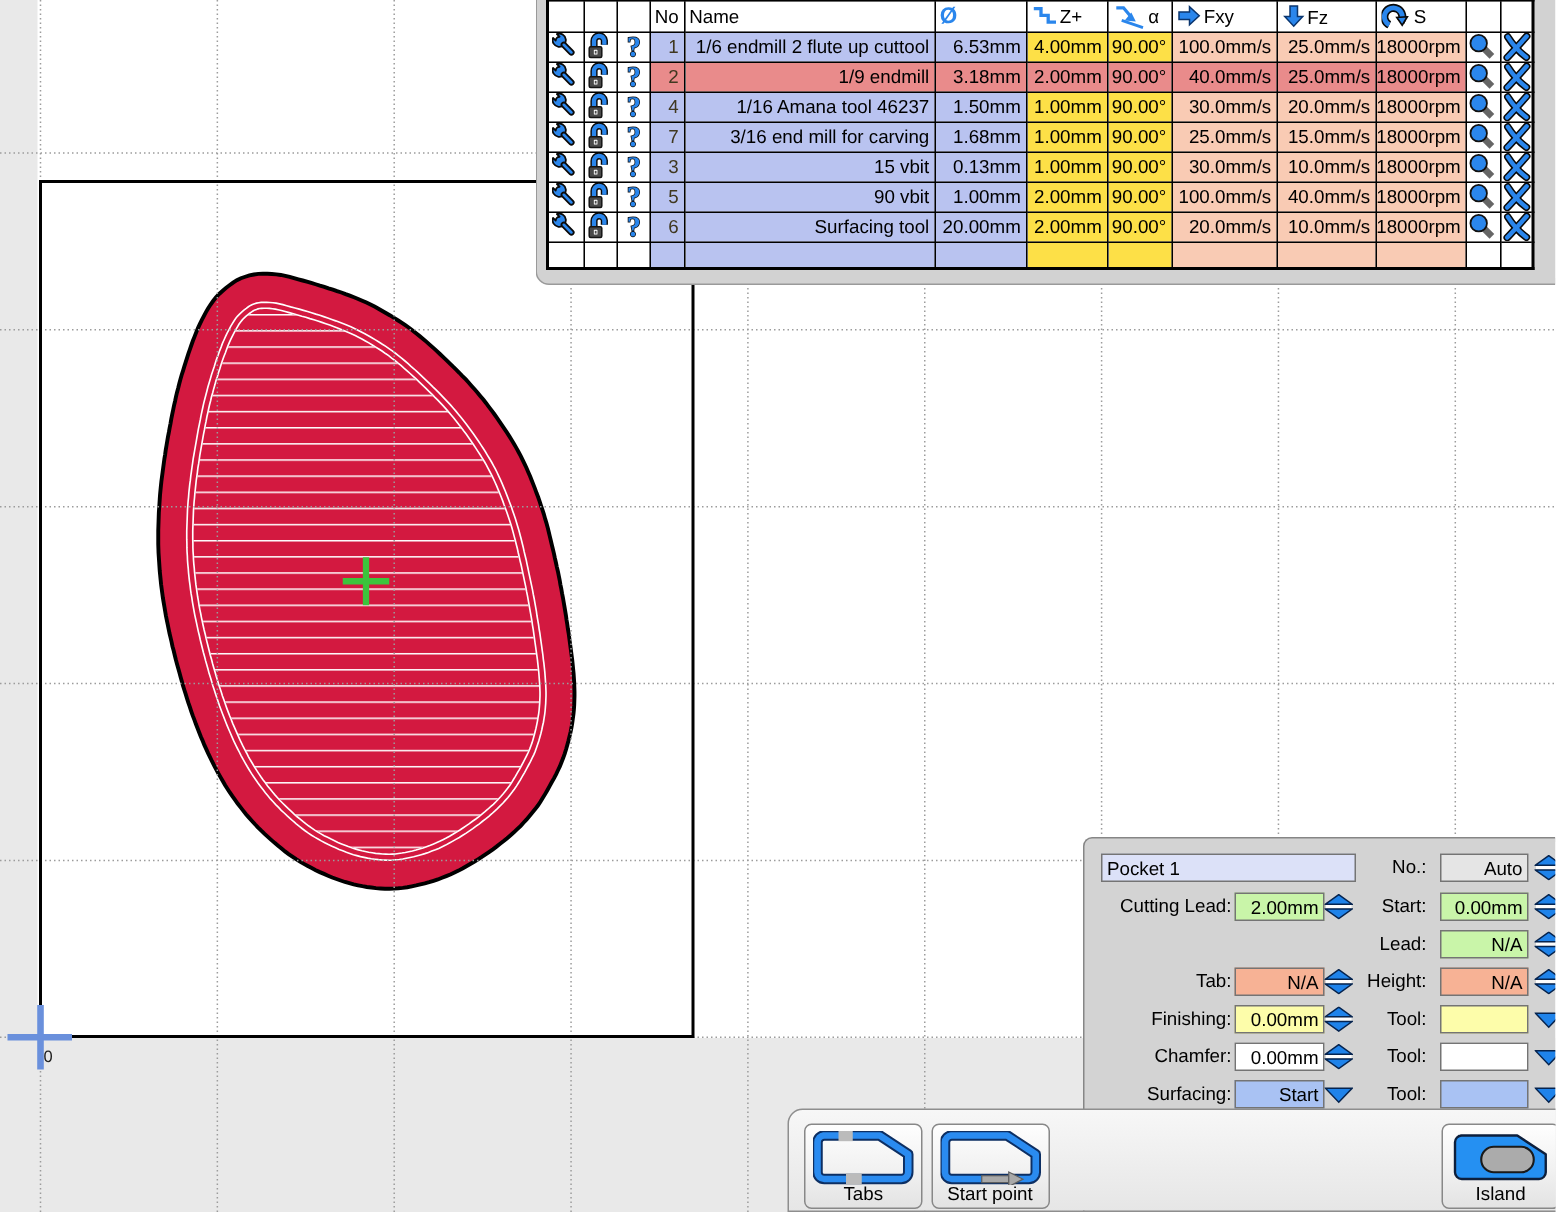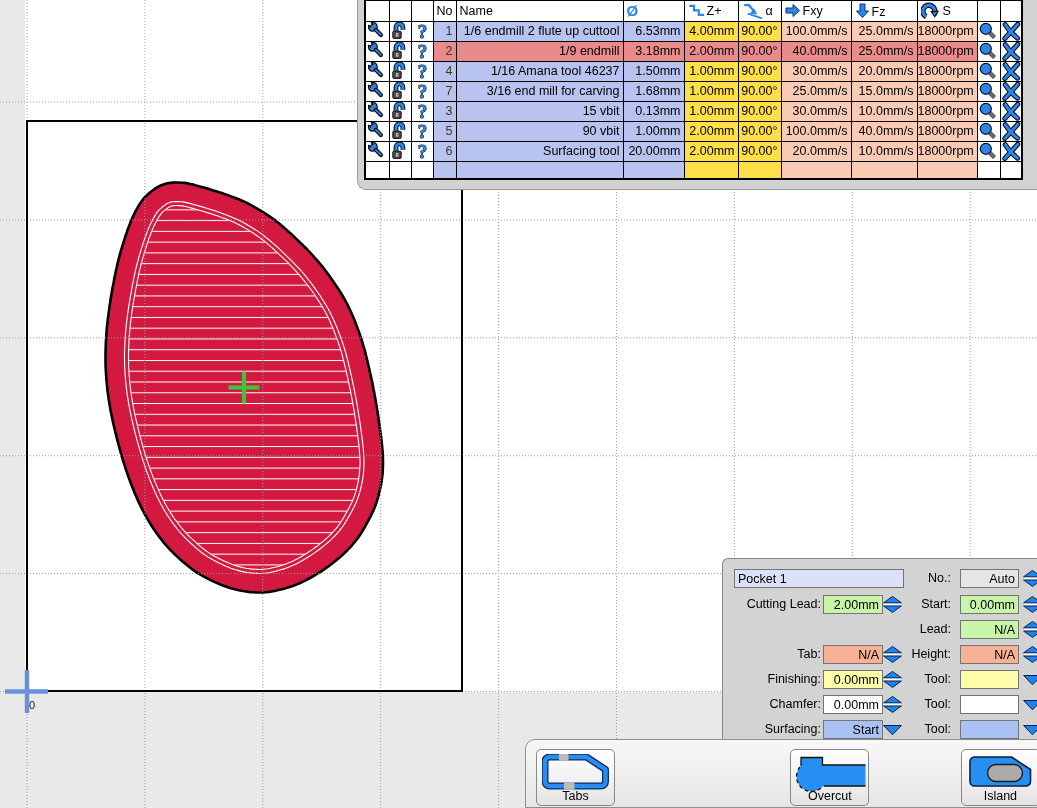--- a/index.html
+++ b/index.html
@@ -585,28 +585,30 @@
 <div class="abs" id="tbar" style="left:525px;top:739px;width:580px;height:69px;background:linear-gradient(180deg,#f7f7f7,#e6e6e6);border:1px solid #8e8e8e;border-top-left-radius:10px">
 <div class="tbtn" style="left:10px">
         <svg width="70" height="36" viewBox="0 0 70 36" style="position:absolute;left:5px;top:4px">
           <path d="M7,3 H44.5 L63.5,15.5 V27.5 a4.5,4.5 0 0 1 -4.5,4.5 H7.5 a4.5,4.5 0 0 1 -4.5,-4.5 V7.5 a4.5,4.5 0 0 1 4.5,-4.5 Z" fill="none" stroke="#0d2f63" stroke-width="7" stroke-linejoin="round"></path>
 <path d="M7,3 H44.5 L63.5,15.5 V27.5 a4.5,4.5 0 0 1 -4.5,4.5 H7.5 a4.5,4.5 0 0 1 -4.5,-4.5 V7.5 a4.5,4.5 0 0 1 4.5,-4.5 Z" fill="none" stroke="#2a8bf0" stroke-width="4.4" stroke-linejoin="round"></path>
 <line x1="17" y1="3" x2="26.5" y2="3" stroke="#bbbbbb" stroke-width="7.6"></line>
 <line x1="22" y1="32" x2="32.5" y2="32" stroke="#bbbbbb" stroke-width="7.6"></line>
         </svg>
         <div class="tlab">Tabs</div>
       </div>
-<div class="tbtn" style="left:264.4px">
-        <svg width="79" height="46" viewBox="0 0 79 46" style="position:absolute;left:0;top:4px">
-<circle cx="20.5" cy="22.5" r="15" fill="#2590f2"></circle>
-<circle cx="20.5" cy="22.5" r="15" fill="none" stroke="#111" stroke-width="1.3" stroke-dasharray="3.5,3.2"></circle>
-<polygon points="10,3.5 31.5,3.5 31.5,11 74.5,11 74.5,32 10,32" fill="#2590f2"></polygon>
-<path d="M10,12 V3.5 H31.5 V11 H74.5 M74.5,32 H33" fill="none" stroke="#111" stroke-width="1.3"></path>
-</svg>
-        <div class="tlab">Overcut</div>
+<div class="tbtn" style="left:94.5px">
+        <svg width="70" height="36" viewBox="0 0 70 36" style="position:absolute;left:5px;top:4px">
+          <path d="M7,3 H44.5 L63.5,15.5 V27.5 a4.5,4.5 0 0 1 -4.5,4.5 H7.5 a4.5,4.5 0 0 1 -4.5,-4.5 V7.5 a4.5,4.5 0 0 1 4.5,-4.5 Z" fill="none" stroke="#0d2f63" stroke-width="7" stroke-linejoin="round"></path>
+<path d="M7,3 H44.5 L63.5,15.5 V27.5 a4.5,4.5 0 0 1 -4.5,4.5 H7.5 a4.5,4.5 0 0 1 -4.5,-4.5 V7.5 a4.5,4.5 0 0 1 4.5,-4.5 Z" fill="none" stroke="#2a8bf0" stroke-width="4.4" stroke-linejoin="round"></path>
+<g>
+            <rect x="27.5" y="29.8" width="18" height="4.6" fill="#a9a9a9" stroke="#5e5e5e" stroke-width="0.8"></rect>
+<polygon points="45.5,27.3 55,32.1 45.5,37" fill="#a9a9a9" stroke="#5e5e5e" stroke-width="0.8"></polygon>
+          </g>
+        </svg>
+        <div class="tlab">Start point</div>
       </div>
 <div class="tbtn" style="left:434.9px">
         <svg width="70" height="36" viewBox="0 0 70 36" style="position:absolute;left:5px;top:4px">
           <path d="M7,3 H44.5 L63.5,15.5 V27.5 a4.5,4.5 0 0 1 -4.5,4.5 H7.5 a4.5,4.5 0 0 1 -4.5,-4.5 V7.5 a4.5,4.5 0 0 1 4.5,-4.5 Z" fill="#2590f2" stroke="#0d1f3c" stroke-width="1.6" stroke-linejoin="round"></path>
           <rect x="20.5" y="10.5" width="35" height="17" rx="8.4" fill="#ababab" stroke="#1a1a1a" stroke-width="1.4"></rect>
         </svg>
         <div class="tlab">Island</div>
       </div>
 </div>
 </div>

